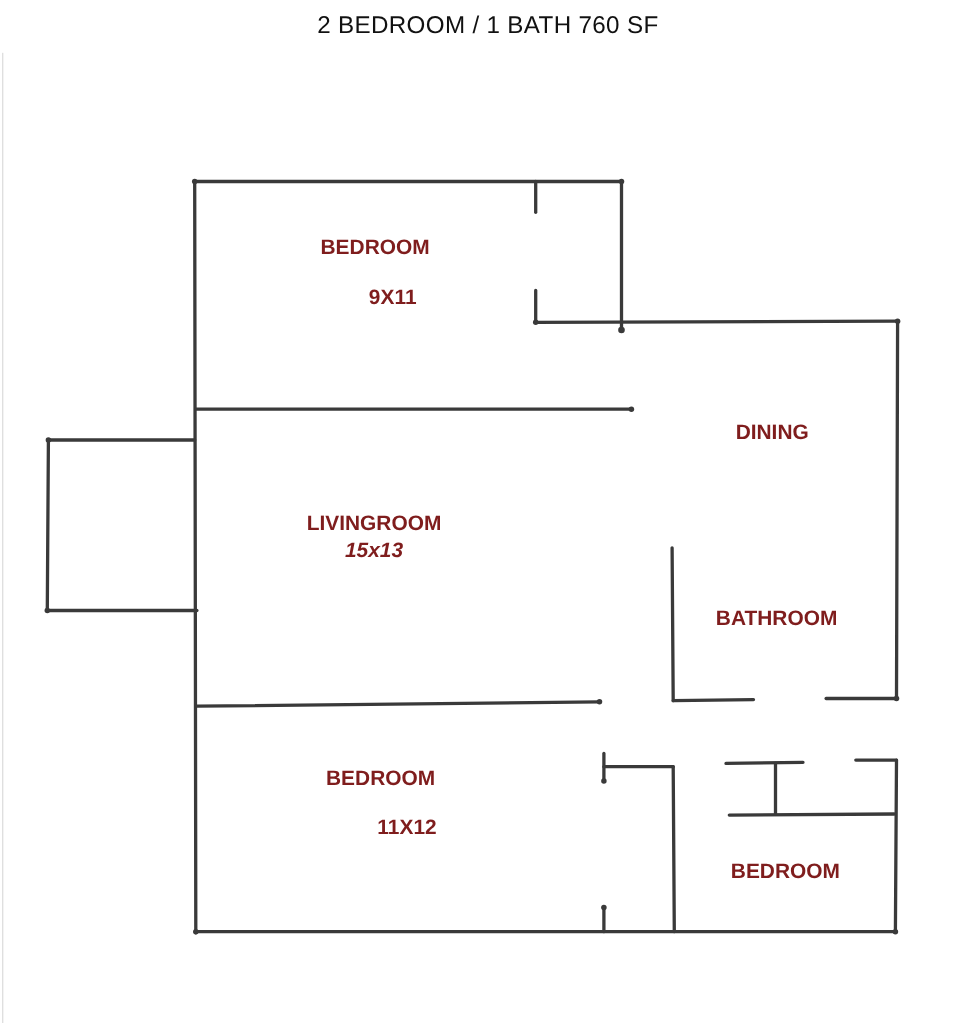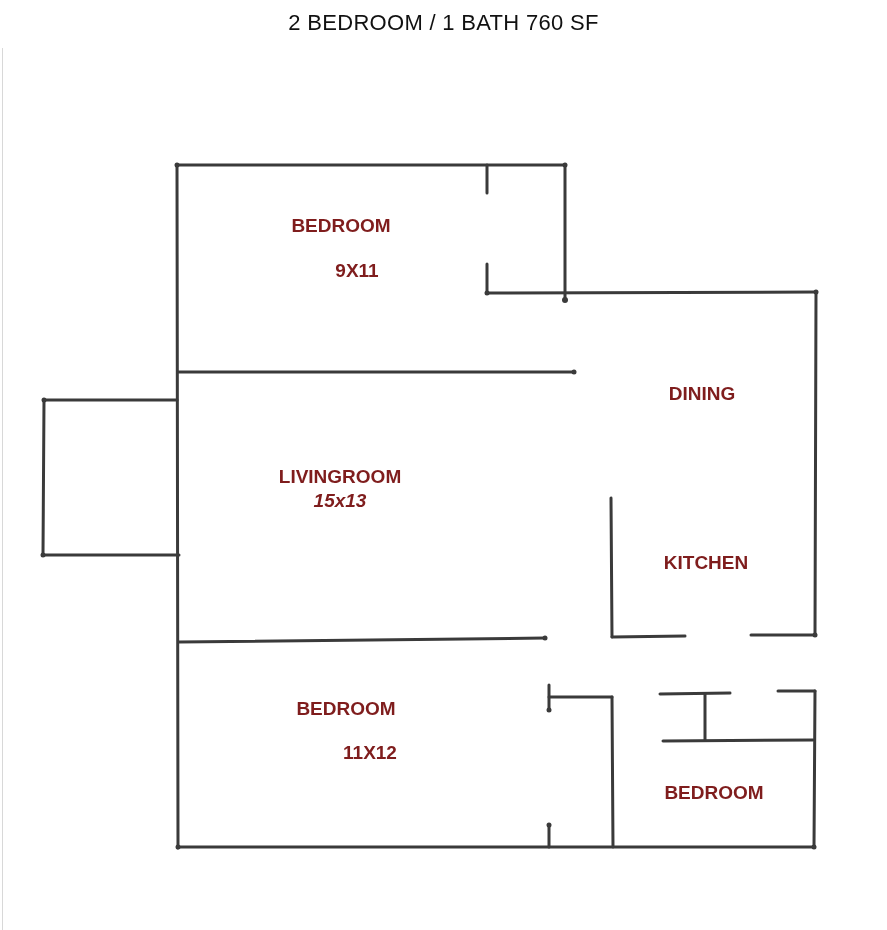--- a/index.html
+++ b/index.html
@@ -73,14 +73,14 @@
 <div class="lbl" style="left:341px; top:215px;">BEDROOM</div>
 <div class="lbl" style="left:357px; top:260px;">9X11</div>
 
 <div class="lbl" style="left:340px; top:466px;">LIVINGROOM</div>
 <div class="lbl" style="left:340px; top:490px;font-style:italic;">15x13</div>
 
 <div class="lbl" style="left:346px; top:698px;">BEDROOM</div>
 <div class="lbl" style="left:346px; top:742px;margin-left:24px;">11X12</div>
 
 <div class="lbl" style="left:702px; top:383px;">DINING</div>
-<div class="lbl" style="left:706px; top:552px;">KITCHEN</div>
+<div class="lbl" style="left:706px; top:552px;">BATHROOM</div>
 <div class="lbl" style="left:714px; top:782px;">BEDROOM</div>
 
 </body></html>

